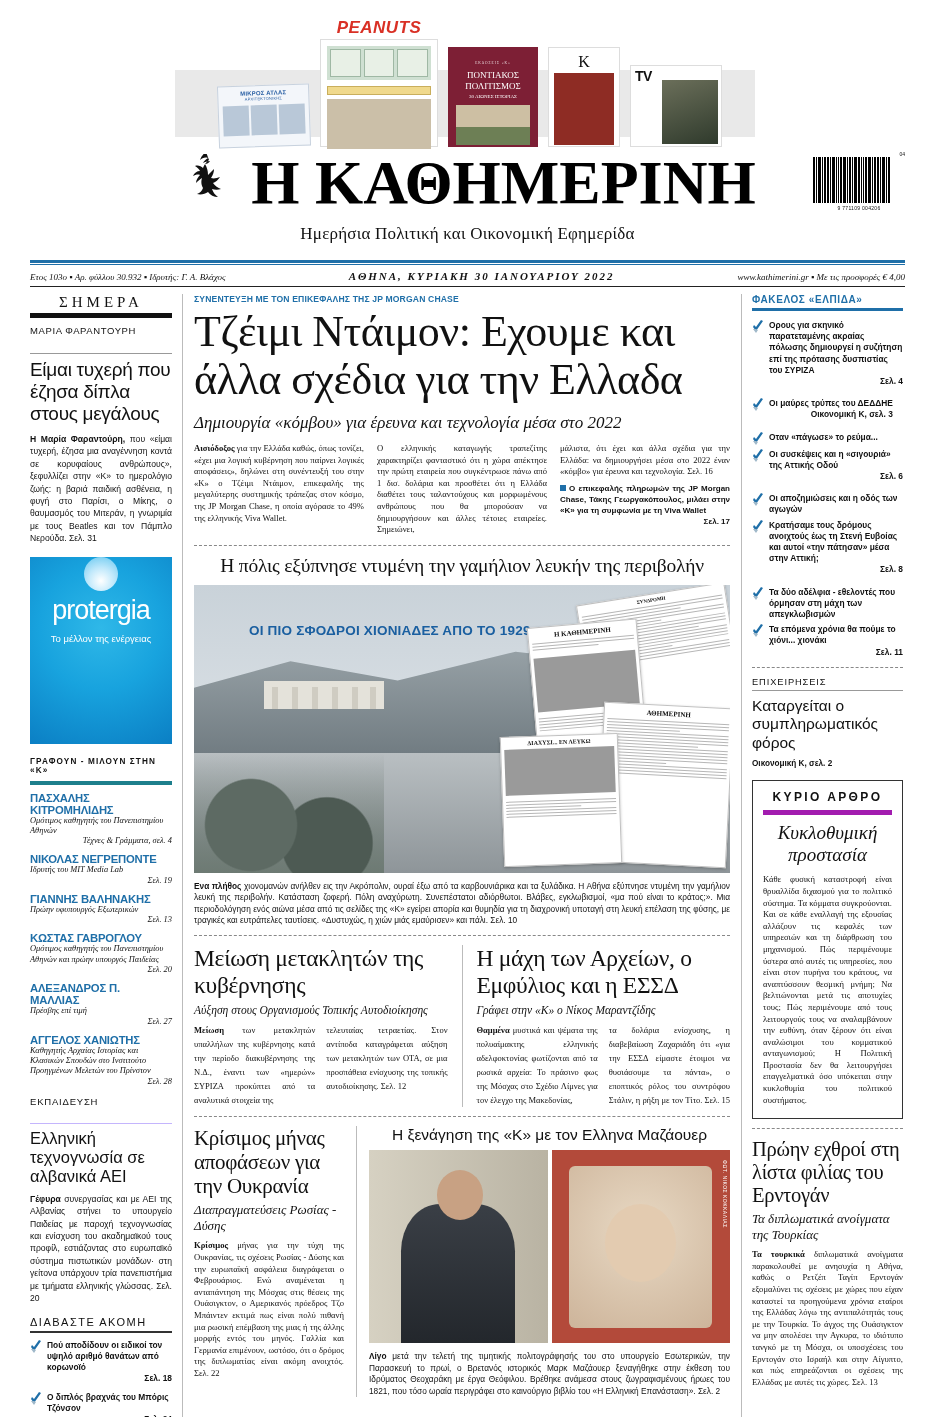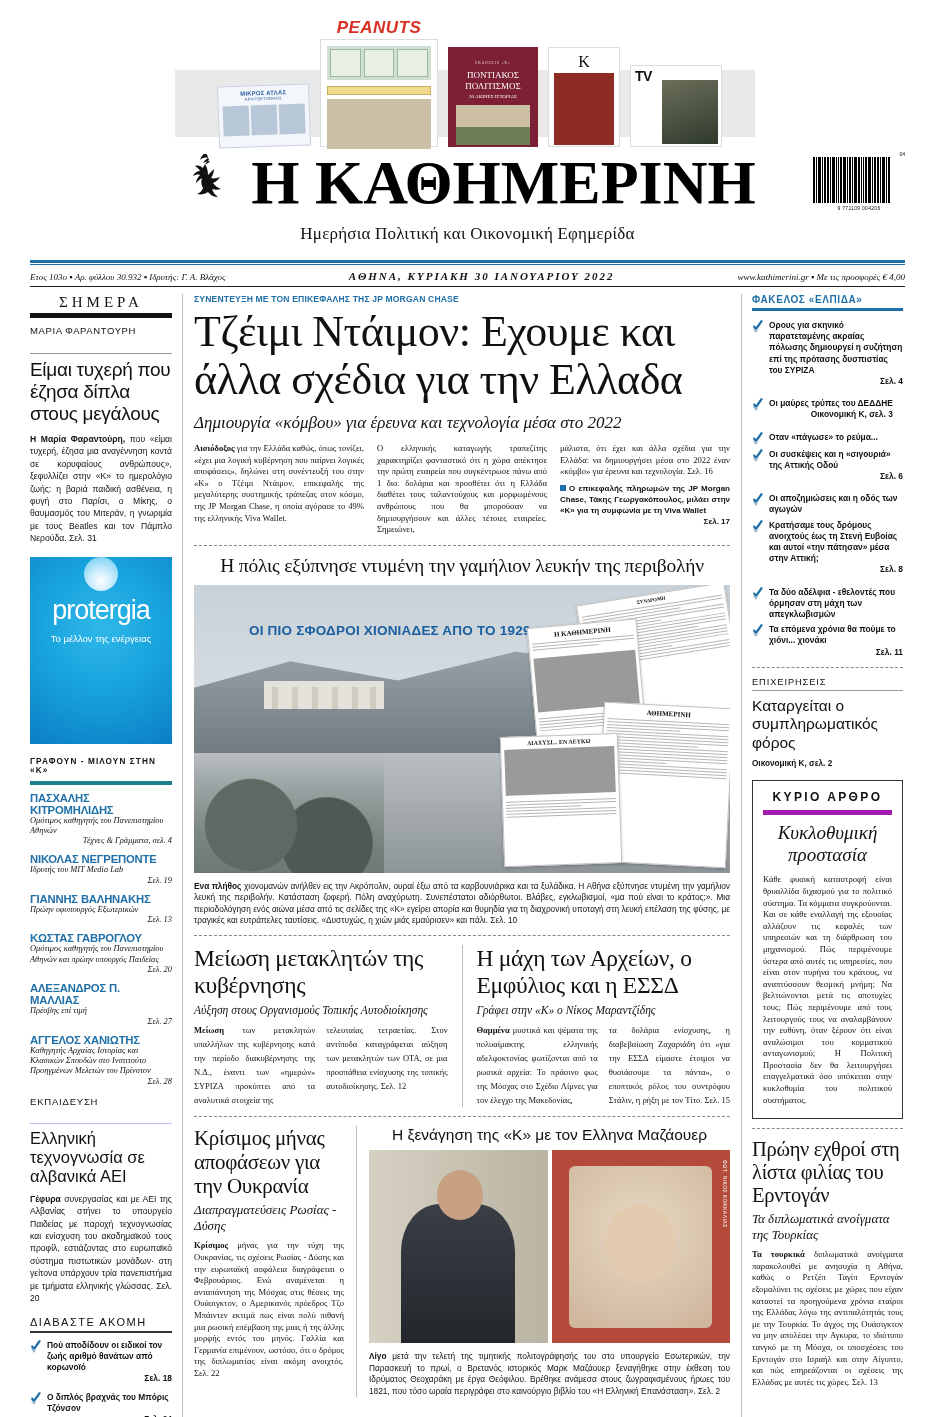--- a/index.html
+++ b/index.html
@@ -402,21 +402,21 @@
 
       <div class="diav-head">ΔΙΑΒΑΣΤΕ ΑΚΟΜΗ</div>
 
       <div class="tick-item">
         <span class="tick">
           <svg width="12" height="13" viewBox="0 0 12 13">
               <path d="M1 7 L4 11 L11 1 L9 0 L4 7 L2 5 Z" fill="#1f6fa8"></path>
               <path d="M1 9 L4 13 L6 10 L4 9 Z" fill="#9fb8c9"></path>
             </svg>
         </span>
-        <span><span>Πού αποδίδουν οι ειδικοί τον ζωής αριθμό θανάτων από κορωνοϊό</span><span class="pg">Σελ. 18</span></span>
+        <span><span>Πού αποδίδουν οι ειδικοί τον υψηλό αριθμό θανάτων από κορωνοϊό</span><span class="pg">Σελ. 18</span></span>
       </div>
       <div class="tick-item">
         <span class="tick">
           <svg width="12" height="13" viewBox="0 0 12 13">
               <path d="M1 7 L4 11 L11 1 L9 0 L4 7 L2 5 Z" fill="#1f6fa8"></path>
               <path d="M1 9 L4 13 L6 10 L4 9 Z" fill="#9fb8c9"></path>
             </svg>
         </span>
         <span><span>Ο διπλός βραχνάς του Μπόρις Τζόνσον</span><span class="pg">Σελ. 24</span></span>
       </div>

